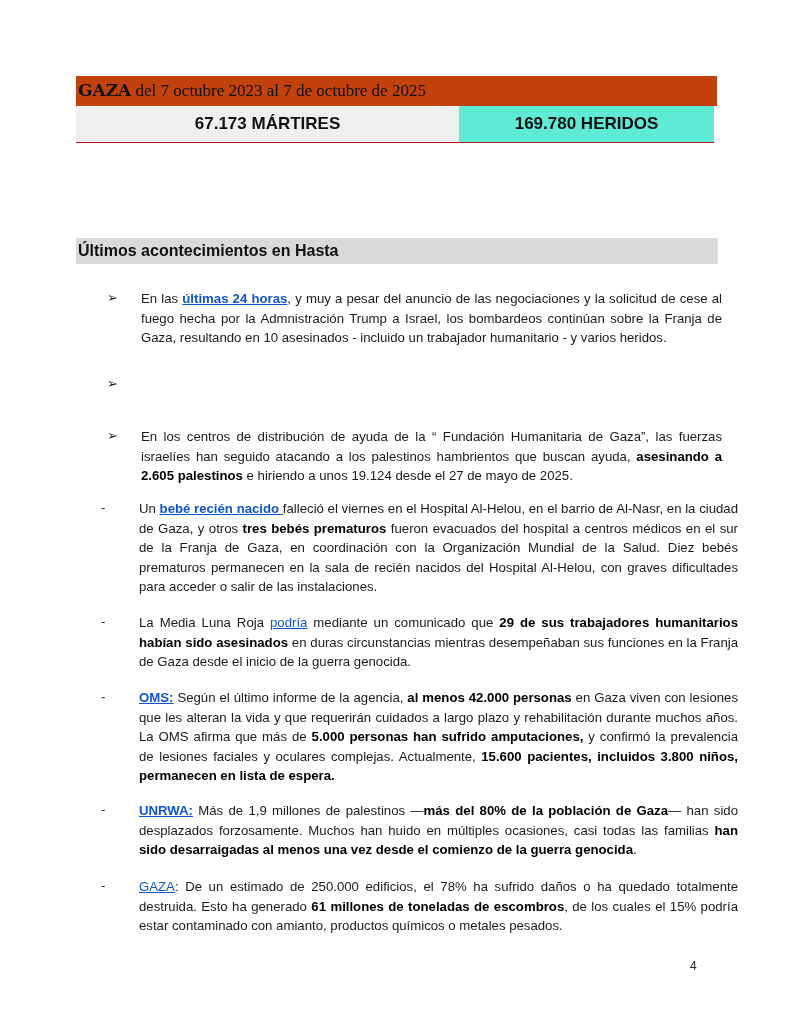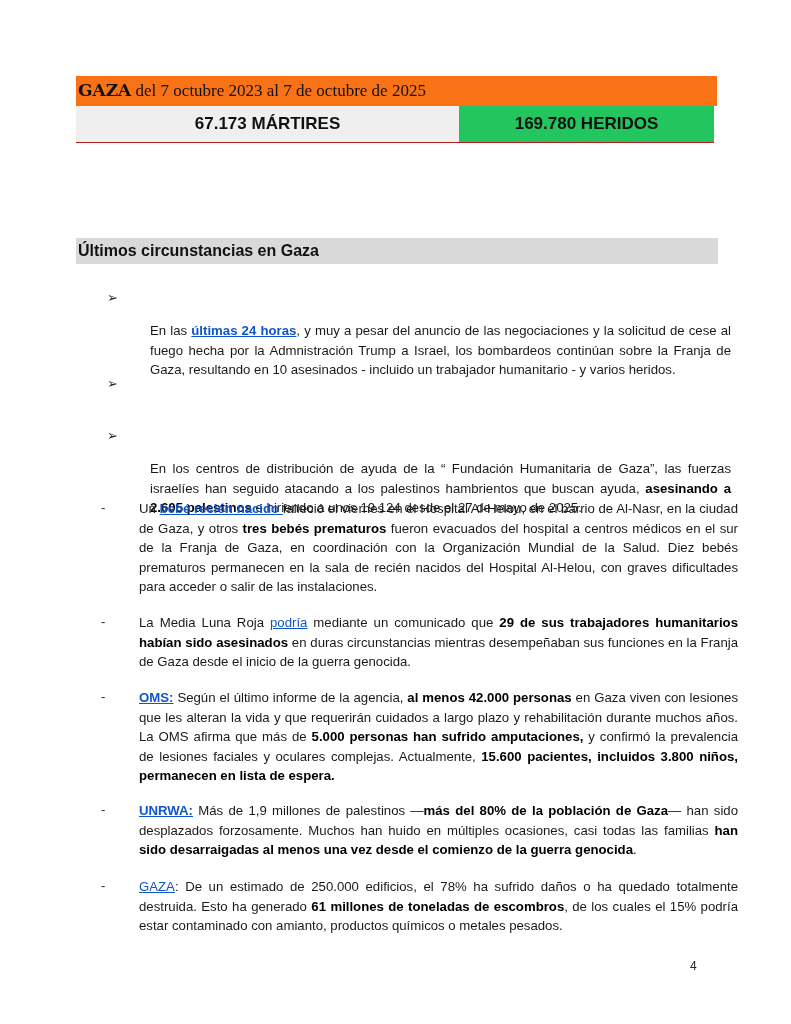--- a/index.html
+++ b/index.html
@@ -2,40 +2,40 @@
 <html><head>
 <meta charset="utf-8">
 <style>
   html, body { margin: 0; padding: 0; background: #ffffff; }
   body { width: 791px; height: 1024px; position: relative; overflow: hidden;
          font-family: "Liberation Sans", sans-serif; color: #111; }
   .page { position: absolute; left: 0; top: 0; width: 791px; height: 1024px; }
 
   
   .title-band { position: absolute; left: 76px; top: 76px; width: 641px; height: 30px;
-                background: #f97316; box-sizing: border-box; padding-left: 2px; }
+                background: #c2410c; box-sizing: border-box; padding-left: 2px; }
   .title-band .gaza { font-family: "DejaVu Serif", serif; font-weight: bold; font-size: 17px; line-height: 28px; }
   .title-band .range { font-family: "Liberation Serif", serif; font-size: 17px; line-height: 28px; }
 
   
   .stats { position: absolute; left: 76px; top: 106px; width: 638px; border-collapse: collapse; table-layout: fixed; }
   .stats td { text-align: center; padding: 0; }
   .row-total td { height: 36px; font-weight: bold; font-size: 17px; border-bottom: 1px solid #b91c1c; }
   .row-num td { height: 34px; font-weight: bold; font-size: 16px; }
   .row-lbl td { height: 40px; font-size: 10.5px; line-height: 13px; border: 1px solid #c4c4c4; color: #222; }
   .grey { background: #efefef; }
-  .white { background: #22c55e; }
+  .white { background: #5eead4; }
 
   
   .section-head { position: absolute; left: 76px; top: 238px; width: 642px; height: 26px;
                   background: #d9d9d9; font-weight: bold; font-size: 16px; line-height: 26px; padding-left: 2px; box-sizing: border-box; }
 
   
   .para { position: absolute; font-size: 13.2px; line-height: 19.6px; text-align: justify; color: #1a1a1a; }
-  .arrow-item { left: 150px; width: 581px; margin-top: 32px; }
+  .arrow-item { left: 141px; width: 581px; }
   .dash-item { left: 123px; width: 599px; margin-left: 16px; }
   .marker { position: absolute; font-size: 13px; color: #222; }
   .arrow-marker { left: 107px; }
   .dash-marker { left: 101px; }
   a, .lnk { color: #1155cc; text-decoration: underline; }
   .blink { color: #1155cc; text-decoration: underline; font-weight: bold; }
   b { font-weight: bold; color: #000; }
 
   .page-num { position: absolute; left: 690px; top: 959px; font-size: 12px; color: #222; }
 </style>
@@ -57,21 +57,21 @@
         <col style="width:128px">
       </colgroup>
     <tbody>
         <tr class="row-total">
       <td colspan="3" class="grey">67.173 MÁRTIRES</td>
       <td colspan="2" class="white">169.780 HERIDOS</td>
     </tr>
   </tbody>
     </table>
 
-  <div class="section-head">Últimos circunstancias en Gaza</div>
+  <div class="section-head">Últimos acontecimientos en Hasta</div>
 
   <span class="marker arrow-marker" style="top:290px">➢</span>
   <div class="para arrow-item" style="top:289px">
     <span>En las </span><a class="blink">últimas 24 horas</a><span>, y muy a pesar del anuncio de las negociaciones y la solicitud de cese al fuego hecha por la Admnistración Trump a Israel, los bombardeos continúan sobre la Franja de Gaza, resultando en 10 asesinados  - incluido un trabajador humanitario - y varios heridos.</span>
   </div>
 
   <span class="marker arrow-marker" style="top:376px">➢</span>
 
   <span class="marker arrow-marker" style="top:428px">➢</span>
   <div class="para arrow-item" style="top:427px">

